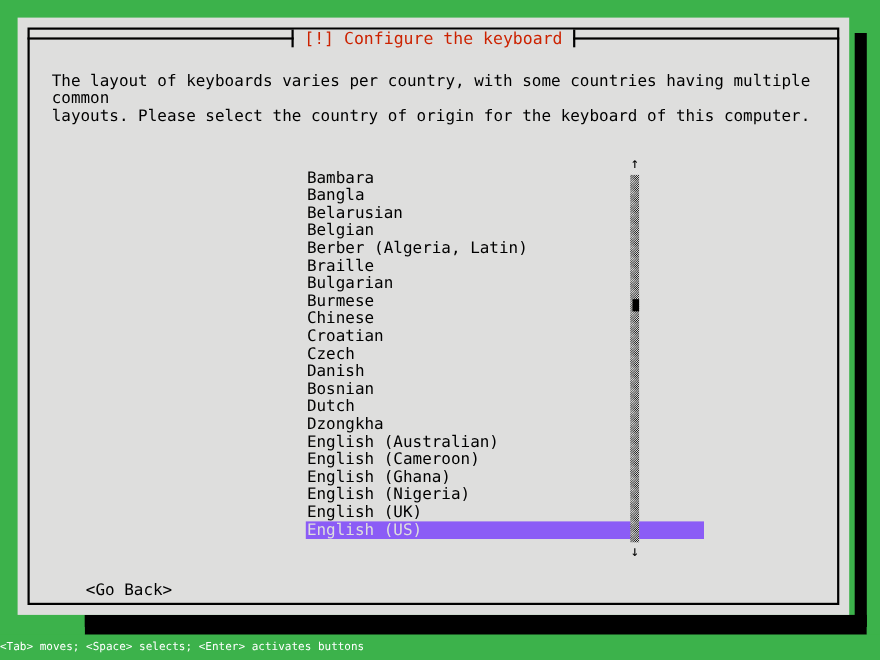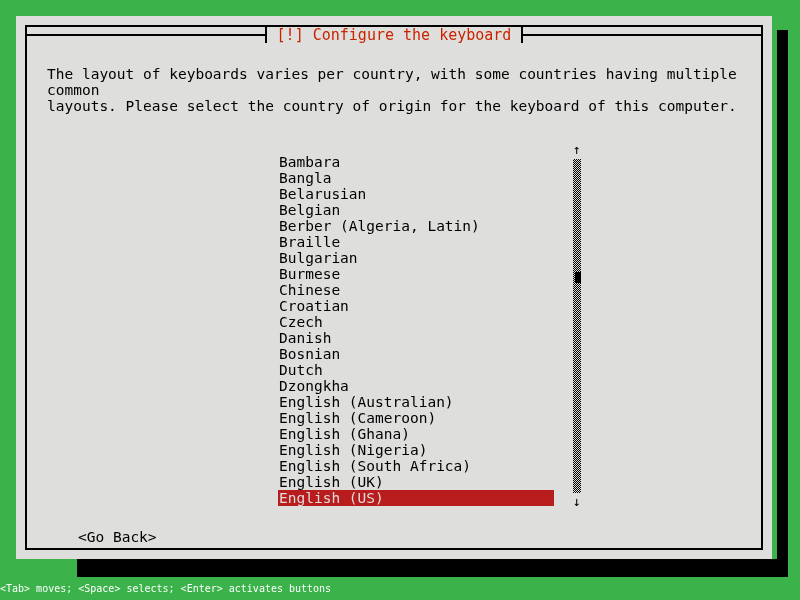--- a/index.html
+++ b/index.html
@@ -134,23 +134,23 @@
   .list-item {
     height: 16px;
     line-height: 16px;
     font-size: 14.5px;
     color: #000000;
     white-space: nowrap;
     padding-left: 1px;
     box-sizing: border-box;
   }
   .list-item.selected {
-    background: #b91c1c;
+    background: #8b5cf6;
     color: #dededd;
-    width: 276px;
+    width: 362px;
   }
 
   
   .scrollbar {
     position: absolute;
     left: 556px;
     top: 126px;
     width: 10px;
     height: 368px;
   }
@@ -273,21 +273,20 @@
         <div class="list-item">Croatian</div>
         <div class="list-item">Czech</div>
         <div class="list-item">Danish</div>
         <div class="list-item">Bosnian</div>
         <div class="list-item">Dutch</div>
         <div class="list-item">Dzongkha</div>
         <div class="list-item">English (Australian)</div>
         <div class="list-item">English (Cameroon)</div>
         <div class="list-item">English (Ghana)</div>
         <div class="list-item">English (Nigeria)</div>
-        <div class="list-item">English (South Africa)</div>
         <div class="list-item">English (UK)</div>
         <div class="list-item selected">English (US)</div>
       </div>
 
     <div class="scrollbar">
       <div class="sb-arrow up">↑</div>
       <div class="sb-track">
         <div class="sb-thumb" style="top: 113px;"></div>
       </div>
       <div class="sb-arrow down">↓</div>

